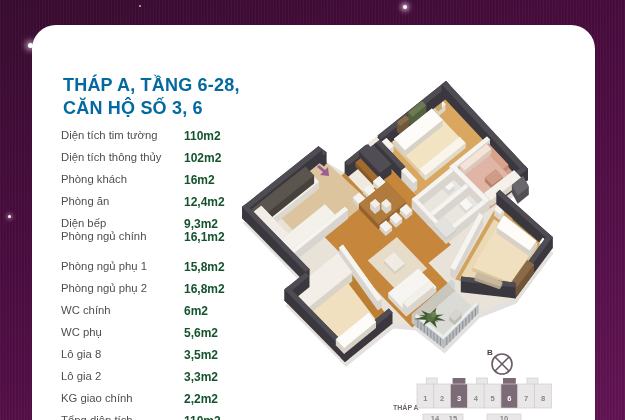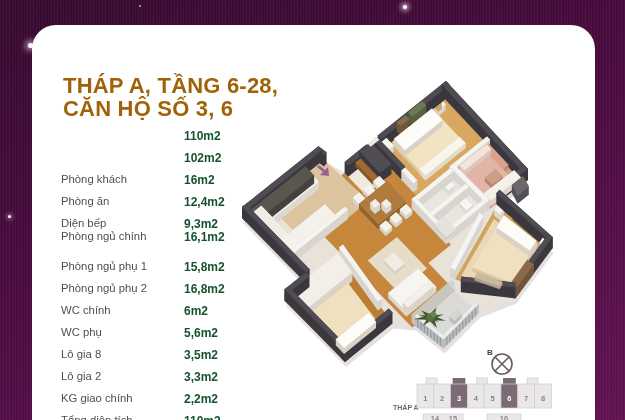--- a/index.html
+++ b/index.html
@@ -1,43 +1,45 @@
 <!DOCTYPE html>
 <html><head><meta charset="utf-8">
 <style>
 *{margin:0;padding:0;box-sizing:border-box}
 html,body{width:625px;height:420px;overflow:hidden;font-family:"Liberation Sans",sans-serif}
 body{position:relative;background:linear-gradient(160deg,#380b30 0%,#4b0c40 45%,#621453 100%)}
 body::after{content:"";position:absolute;inset:0;background:repeating-linear-gradient(90deg,rgba(255,255,255,0.03) 0 1px,rgba(0,0,0,0.045) 1px 2px,transparent 2px 3px)}
 .star{position:absolute;background:#fff;border-radius:50%;z-index:1}
 .card{position:absolute;left:32px;top:25px;width:563px;height:395px;background:#ffffff;border-radius:24px 24px 0 0;z-index:2}
-.title{position:absolute;left:63px;top:74px;font-size:22px;line-height:23px;font-weight:bold;color:#a16207;letter-spacing:0.2px;z-index:3}
+.title{position:absolute;left:63px;top:74px;font-size:18px;line-height:23px;font-weight:bold;color:#0369a1;letter-spacing:0.2px;z-index:3}
 .row{position:absolute;left:61px;width:250px;height:15px;font-size:11.3px;color:#4f4f4f;z-index:3}
 .row .lab{position:absolute;left:0}
 .row .val{position:absolute;left:123px;font-weight:bold;color:#14532d;font-size:12px}
 svg.plan{position:absolute;left:0;top:0;z-index:3}
 </style></head>
 <body>
 
 <div class="star" style="left:28px;top:43px;width:5px;height:5px;box-shadow:0 0 6px 2px rgba(255,230,250,0.8)"></div>
 <div class="star" style="left:403px;top:5px;width:4px;height:4px;box-shadow:0 0 5px 2px rgba(255,230,250,0.7)"></div>
 <div class="star" style="left:581px;top:114px;width:3px;height:3px;box-shadow:0 0 4px 1px rgba(255,230,250,0.6)"></div>
 <div class="star" style="left:579px;top:150px;width:3px;height:3px;box-shadow:0 0 4px 1px rgba(255,230,250,0.6)"></div>
 <div class="star" style="left:8px;top:215px;width:3px;height:3px;box-shadow:0 0 4px 1px rgba(255,230,250,0.6)"></div>
 <div class="star" style="left:139px;top:5px;width:2px;height:2px;opacity:.7"></div>
 
 <div class="card"></div>
 
 <div class="title">THÁP A, TẦNG 6-28,<br>CĂN HỘ SỐ 3, 6</div>
 
 <div class="row" style="top:129px">
+    <span class="lab">Diện tích tim tường</span>
     <span class="val">110m2</span>
   </div>
 
 <div class="row" style="top:151px">
+    <span class="lab">Diện tích thông thủy</span>
     <span class="val">102m2</span>
   </div>
 
 <div class="row" style="top:173px">
     <span class="lab">Phòng khách</span>
     <span class="val">16m2</span>
   </div>
 
 <div class="row" style="top:195px">
     <span class="lab">Phòng ăn</span>

